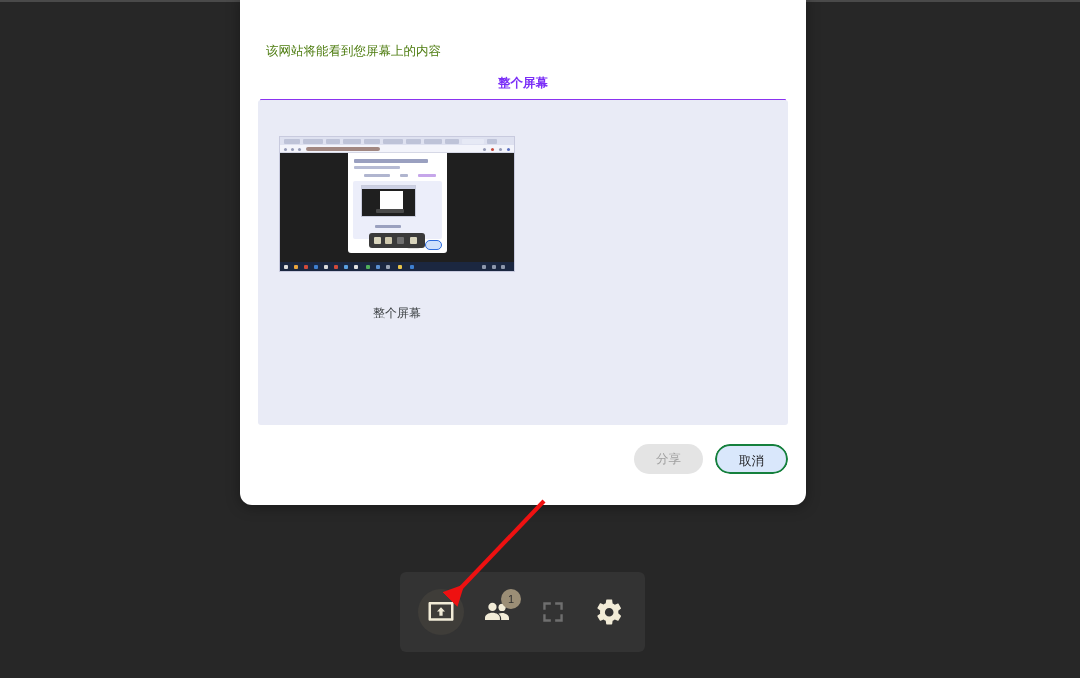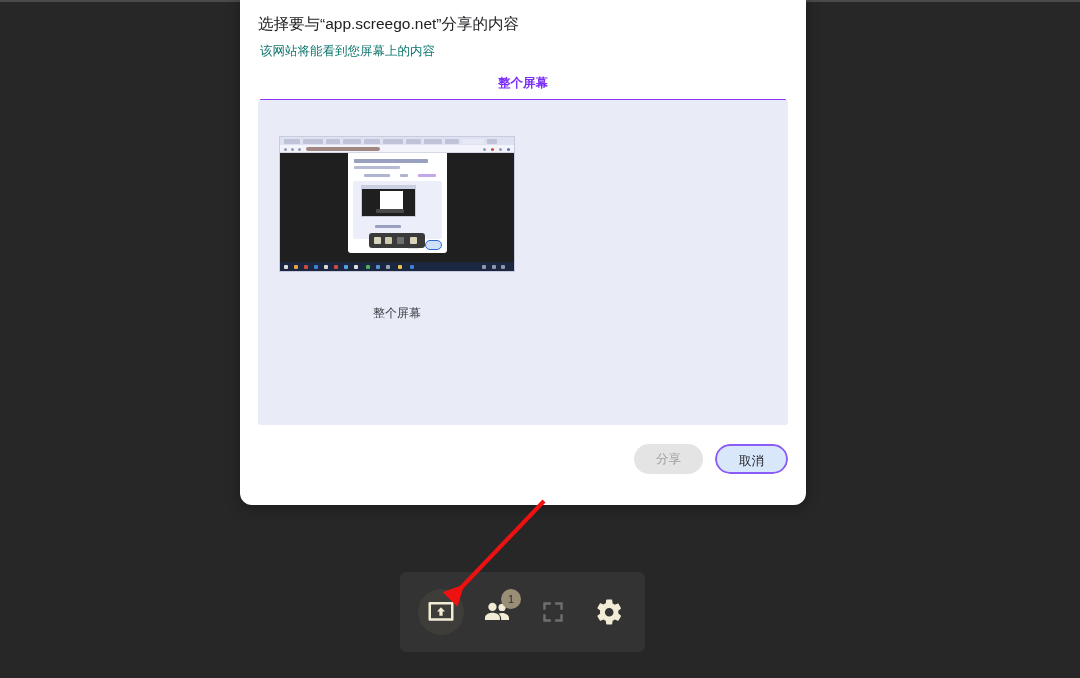--- a/index.html
+++ b/index.html
@@ -42,24 +42,24 @@
     position: absolute;
     left: 18px;
     top: 18px;
     font-size: 15.5px;
     color: #202124;
     letter-spacing: 0px;
     white-space: nowrap;
   }
   .dialog-subtitle {
     position: absolute;
-    left: 20px;
+    left: 26px;
     top: 47px;
     font-size: 12.5px;
-    color: #0f766e;
+    color: #4d7c0f;
     white-space: nowrap;
   }
 
   
   .tabs {
     position: absolute;
     left: 18px;
     top: 76px;
     width: 530px;
     height: 26px;
@@ -321,21 +321,21 @@
     cursor: pointer;
   }
   .btn-share {
     background: #e4e4e4;
     color: #a0a0a0;
     cursor: default;
   }
   .btn-cancel {
     background: #d9e7fb;
     color: #202124;
-    border: 2px solid #8b5cf6;
+    border: 2px solid #15803d;
     outline: 2px solid #ffffff;
   }
 
   
   .screego-toolbar {
     position: absolute;
     left: 400px;
     top: 572px;
     width: 245px;
     height: 80px;
@@ -389,21 +389,20 @@
     pointer-events: none;
   }
 </style>
 </head>
 <body>
 
 <div class="top-strip"></div>
 
 <div class="picker-dialog">
 
-  <div class="dialog-title">选择要与“app.screego.net”分享的内容</div>
 
   <div class="dialog-subtitle">该网站将能看到您屏幕上的内容</div>
 
   <div class="tabs">
     <div class="tab active">整个屏幕</div>
   </div>
 
   <div class="preview-panel">
 
     <div class="preview-thumb-wrap">

